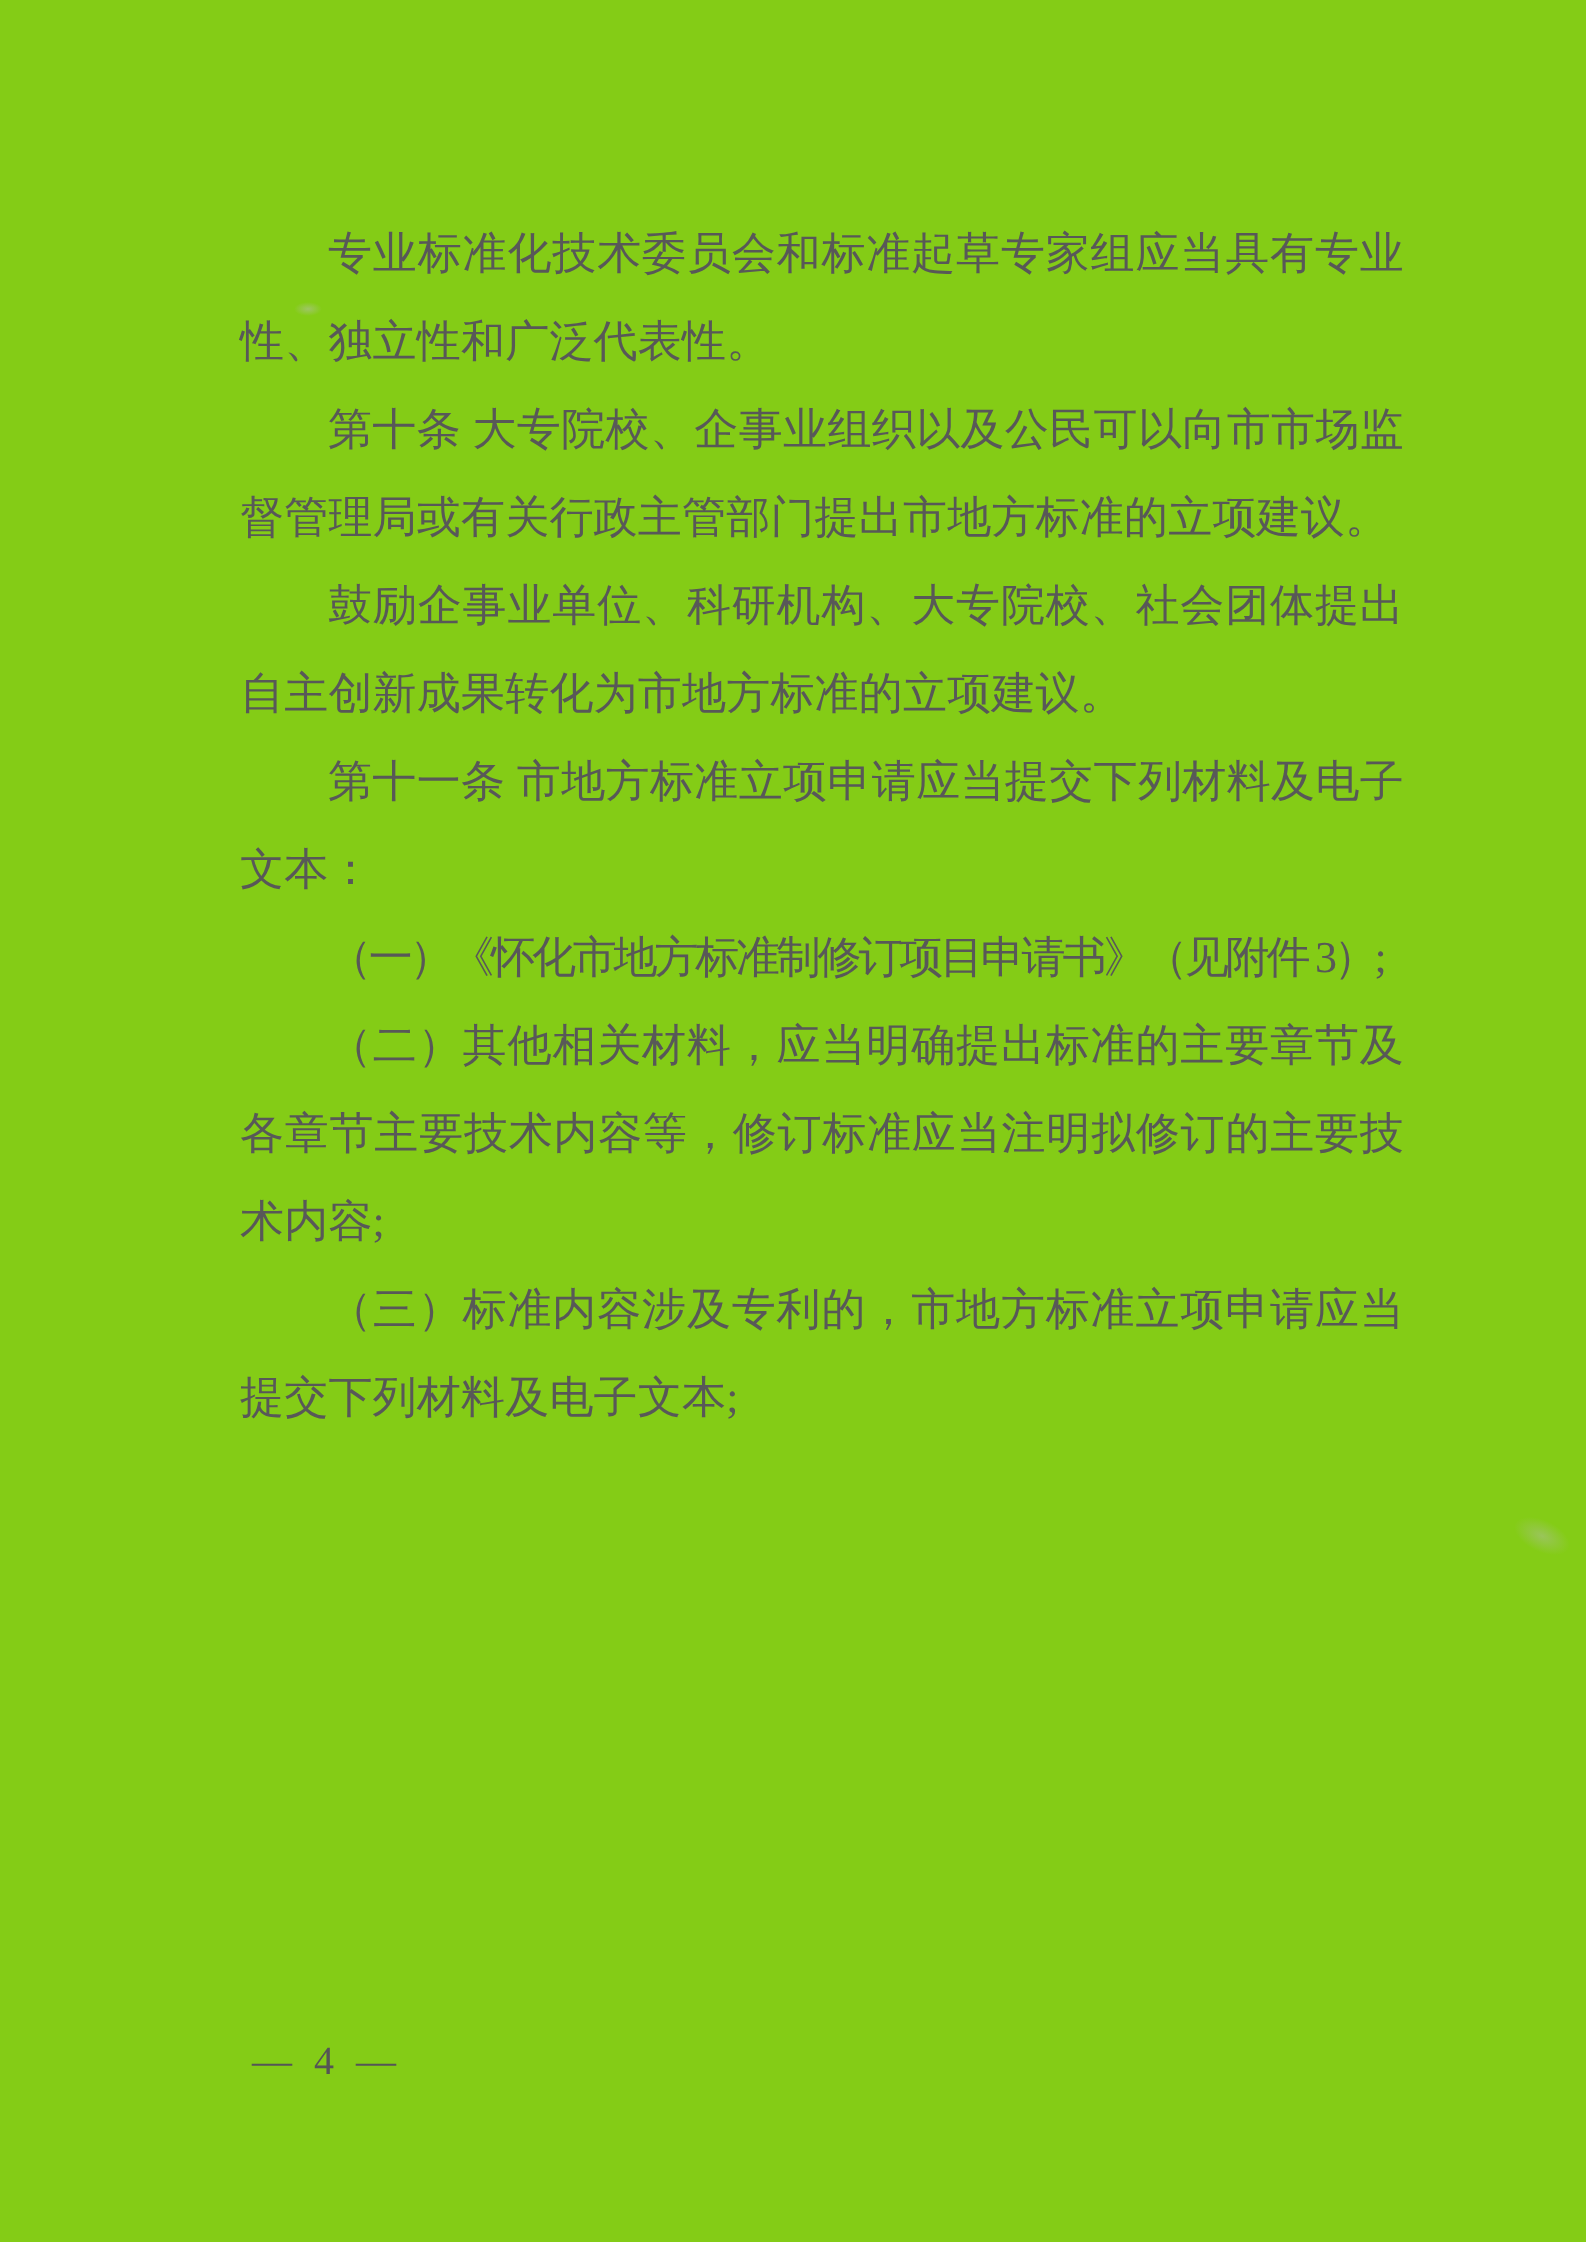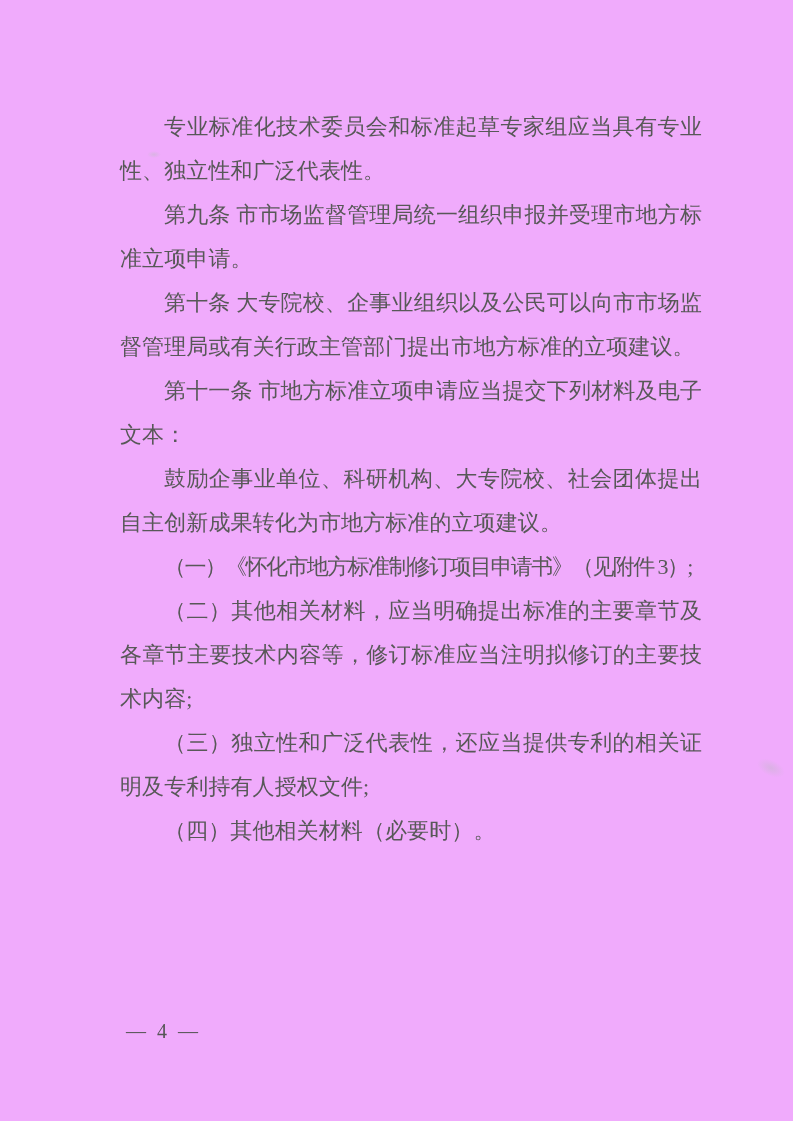--- a/index.html
+++ b/index.html
@@ -4,21 +4,21 @@
 <style>
   html, body {
     margin: 0;
     padding: 0;
     background: #ffffff;
   }
   .page {
     position: relative;
     width: 793px;
     height: 1121px;
-    background: #f0abfc;
+    background: #84cc16;
     overflow: hidden;
     text-decoration: underline;
   }
   .content {
     position: absolute;
     left: 120px;
     top: 105px;
     width: 582px;
     font-family: "Liberation Serif", "DejaVu Serif", serif;
     font-size: 22px;
@@ -74,36 +74,34 @@
 </style>
 </head>
 <body>
 
 <div class="page">
 
   <div class="content">
     <p>专业标准化技术委员会和标准起草专家组应当具有专业性、独立性和广泛代表性。</p>
 
 
-    <p>第九条 市市场监督管理局统一组织申报并受理市地方标准立项申请。</p>
 
     <p>第十条 大专院校、企事业组织以及公民可以向市市场监督管理局或有关行政主管部门提出市地方标准的立项建议。</p>
 
 
+    <p>鼓励企事业单位、科研机构、大专院校、社会团体提出自主创新成果转化为市地方标准的立项建议。</p>
+
     <p>第十一条 市地方标准立项申请应当提交下列材料及电子文本：</p>
-
-    <p>鼓励企事业单位、科研机构、大专院校、社会团体提出自主创新成果转化为市地方标准的立项建议。</p>
 
     <p class="tight">（一）《怀化市地方标准制修订项目申请书》（见附件 3）;</p>
 
     <p>（二）其他相关材料，应当明确提出标准的主要章节及各章节主要技术内容等，修订标准应当注明拟修订的主要技术内容;</p>
 
-    <p>（三）独立性和广泛代表性，还应当提供专利的相关证明及专利持有人授权文件;</p>
+    <p>（三）标准内容涉及专利的，市地方标准立项申请应当提交下列材料及电子文本;</p>
 
-    <p>（四）其他相关材料（必要时）。</p>
   </div>
 
   <div class="page-number">— 4 —</div>
 
   <div class="smudge-right"></div>
   <div class="smudge-left"></div>
 
 </div>
 
 </body></html>

